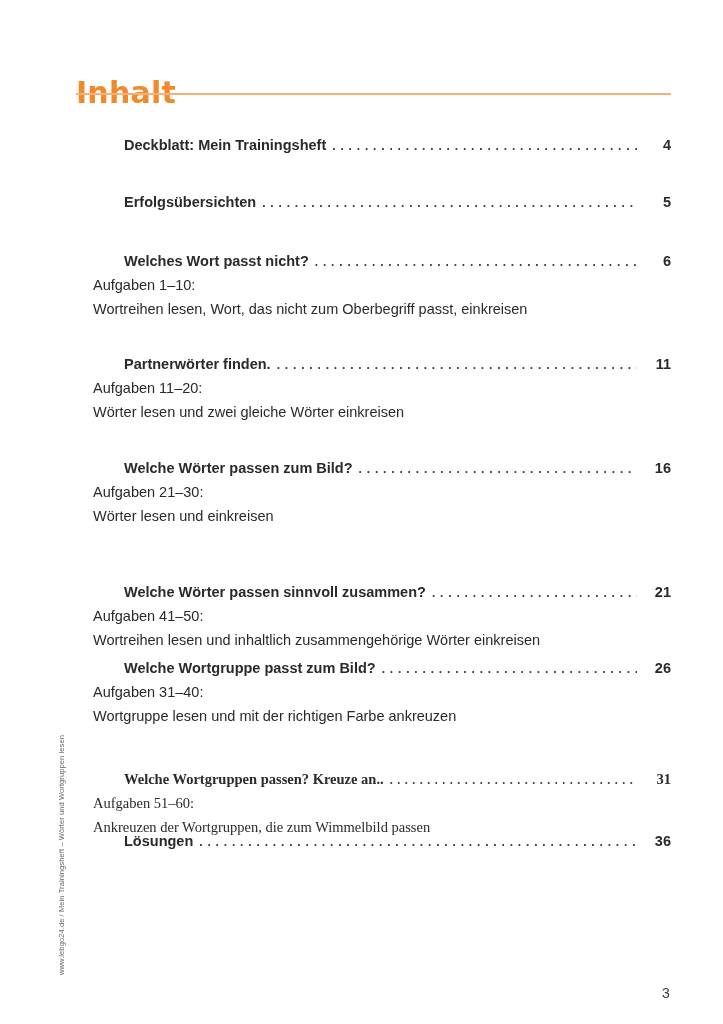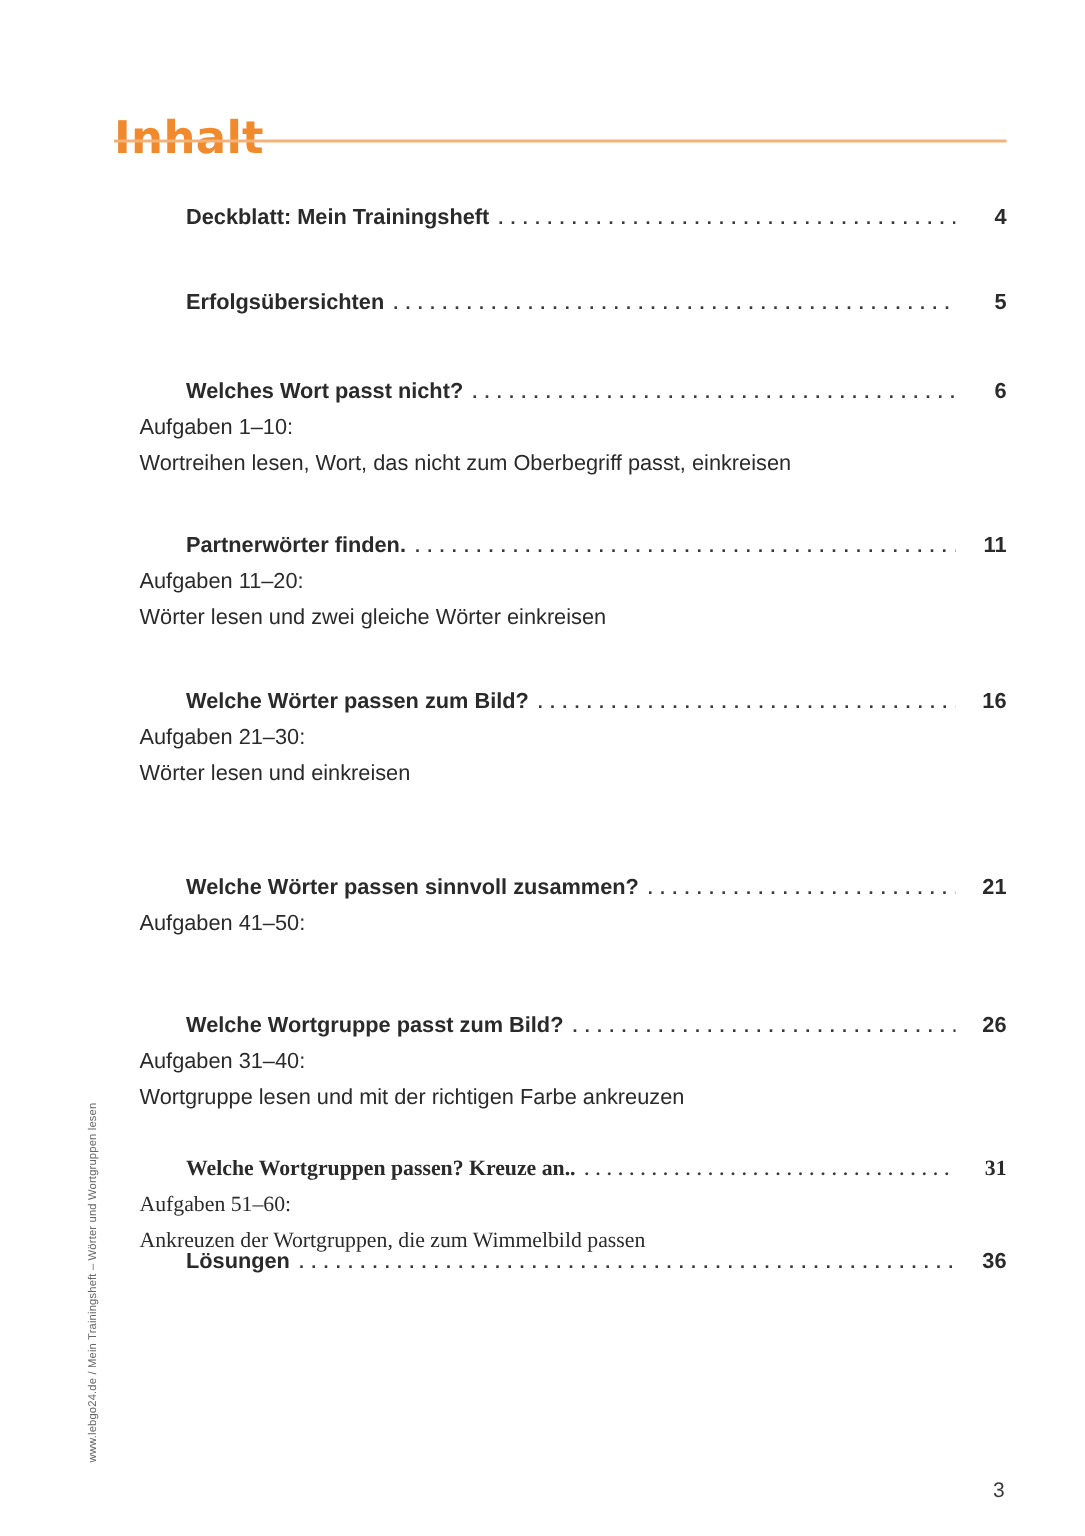--- a/index.html
+++ b/index.html
@@ -160,23 +160,24 @@
     <div class="toc-sub">Wörter lesen und einkreisen</div>
   </div>
 
   <div class="toc-entry" style="top:584px;">
     <div class="toc-line">
       <span class="toc-heading">Welche Wörter passen sinnvoll zusammen?</span>
       <span class="toc-leader"></span>
       <span class="toc-page">21</span>
     </div>
     <div class="toc-sub">Aufgaben 41–50:</div>
-  </div>
-
-  <div class="toc-entry" style="top:676px;">
+    <div class="toc-sub">Wortreihen lesen und inhaltlich zusammengehörige Wörter einkreisen</div>
+  </div>
+
+  <div class="toc-entry" style="top:660px;">
     <div class="toc-line">
       <span class="toc-heading">Welche Wortgruppe passt zum Bild?</span>
       <span class="toc-leader"></span>
       <span class="toc-page">26</span>
     </div>
     <div class="toc-sub">Aufgaben 31–40:</div>
     <div class="toc-sub">Wortgruppe lesen und mit der richtigen Farbe ankreuzen</div>
   </div>
 
   <div class="toc-entry" style="top:771px;font-family:Liberation Serif, serif;">

